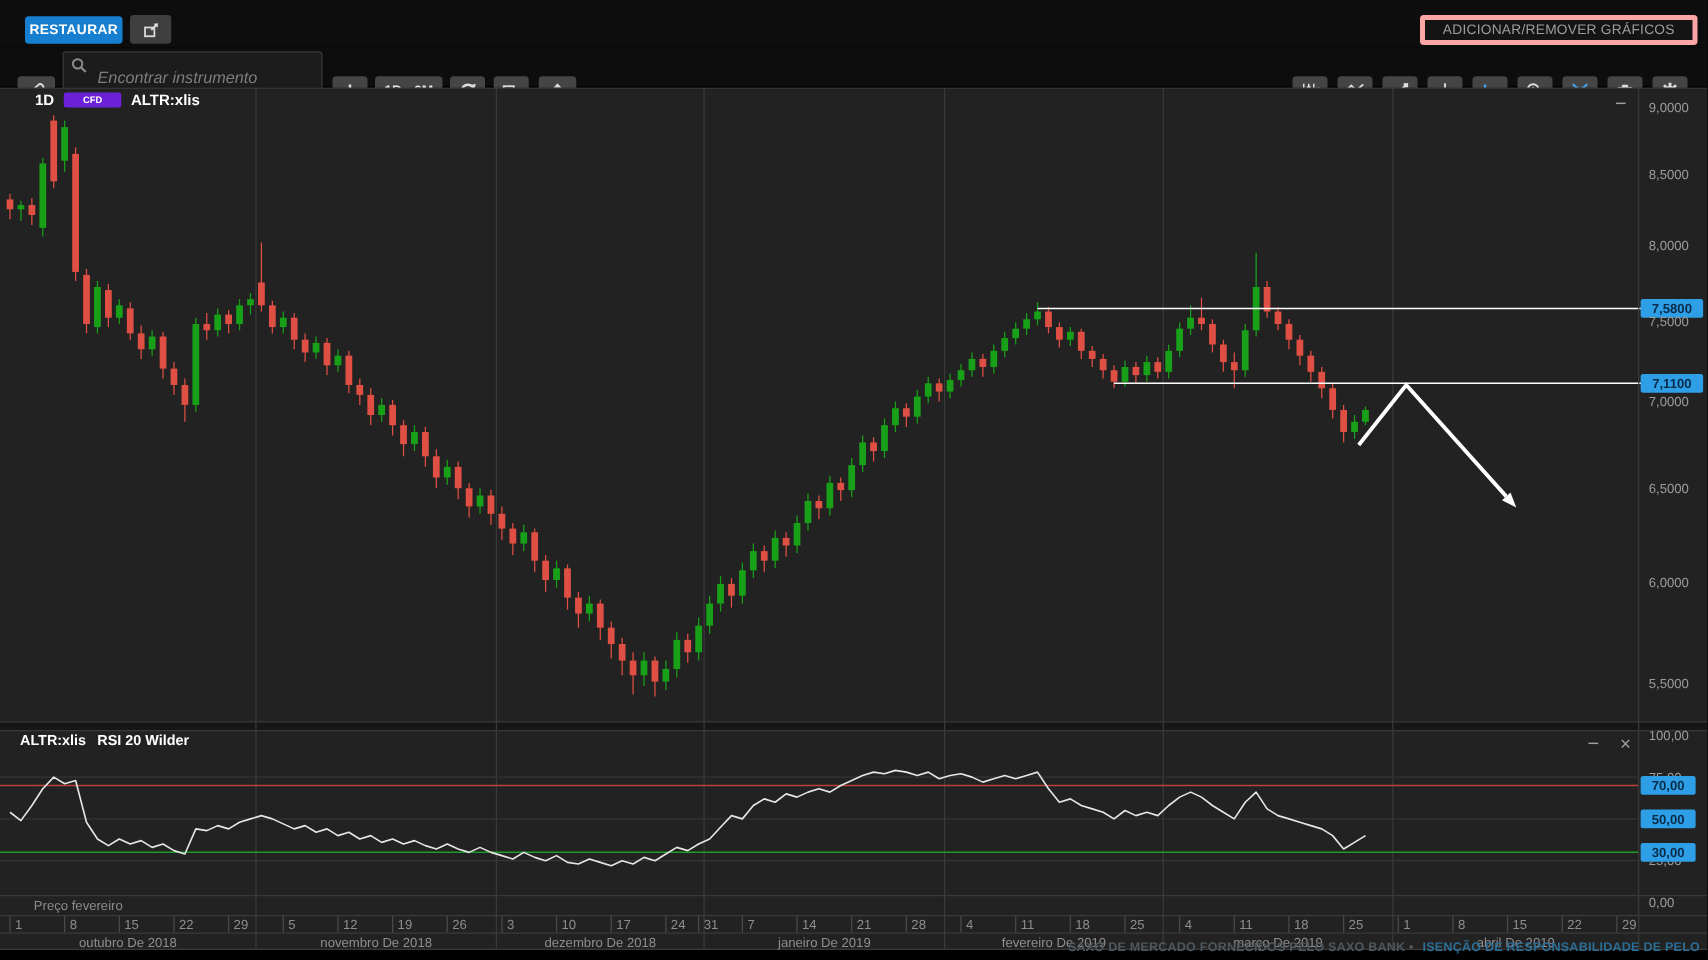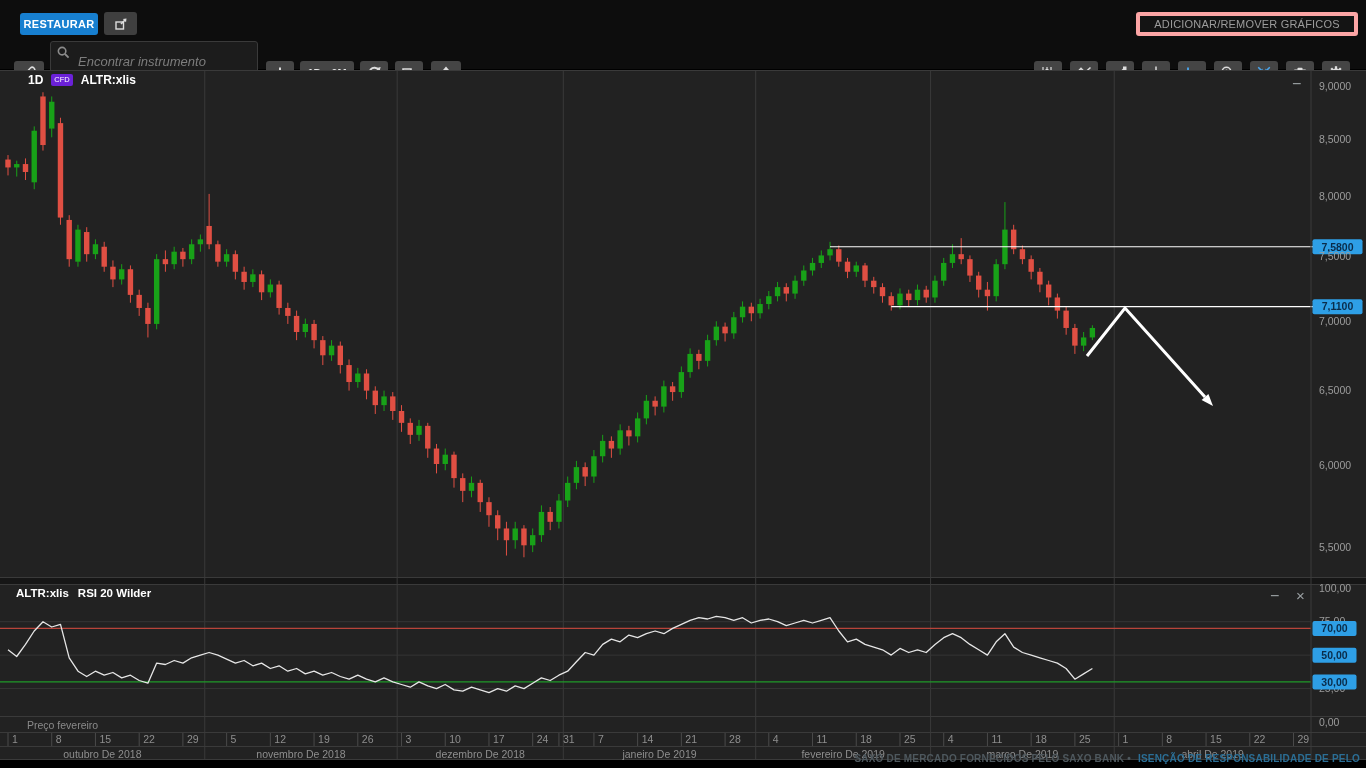--- a/index.html
+++ b/index.html
@@ -20,22 +20,22 @@
   .search{position:absolute;left:50px;top:3px;width:208px;height:40px;}
   .search input{width:100%;height:100%;box-sizing:border-box;background:#1c1c1c;
        border:1px solid #3a3a3a;border-radius:3px;color:#ccc;font-size:13px;
        padding:0 6px 0 27px;font-family:"Liberation Sans",sans-serif;outline:none;}
   .search input::placeholder{color:#7d7d7d;font-style:italic;}
   .search .sicon{position:absolute;left:6px;top:4px;pointer-events:none;}
   
   #chart-svg{position:absolute;left:0;top:70px;}
   .chart-title{position:absolute;left:28px;top:72px;height:16px;display:flex;
        align-items:center;gap:8px;color:#fff;font-size:12px;font-weight:bold;z-index:5;}
-  .cfd{background:#6b21d8;color:#fff;font-size:7.5px;font-weight:normal;border-radius:2px;
-       padding:2px 3px;line-height:1;}
+  .cfd{background:#6b21d8;color:#fff;font-size:7.5px;font-weight:bold;border-radius:2px;
+       padding:2px 15px;line-height:1;}
   .panelbtn{position:absolute;background:transparent;border:none;color:#9aa0a3;
        cursor:pointer;font-size:16px;line-height:1;padding:0;z-index:6;}
   .rsi-title{position:absolute;left:16px;top:587px;color:#fff;font-size:11.5px;
        font-weight:bold;z-index:5;display:flex;gap:9px;}
   .preco{position:absolute;left:27px;top:719px;color:#8a8a8a;font-size:10.5px;z-index:5;}
   .disclaimer{position:absolute;right:6px;top:753px;font-size:10px;font-weight:bold;
        color:#4e585e;z-index:7;letter-spacing:.2px;}
   .disclaimer .dlink{color:#2b6e95;margin-left:4px;cursor:pointer;}
   svg{display:block;}
 </style>

